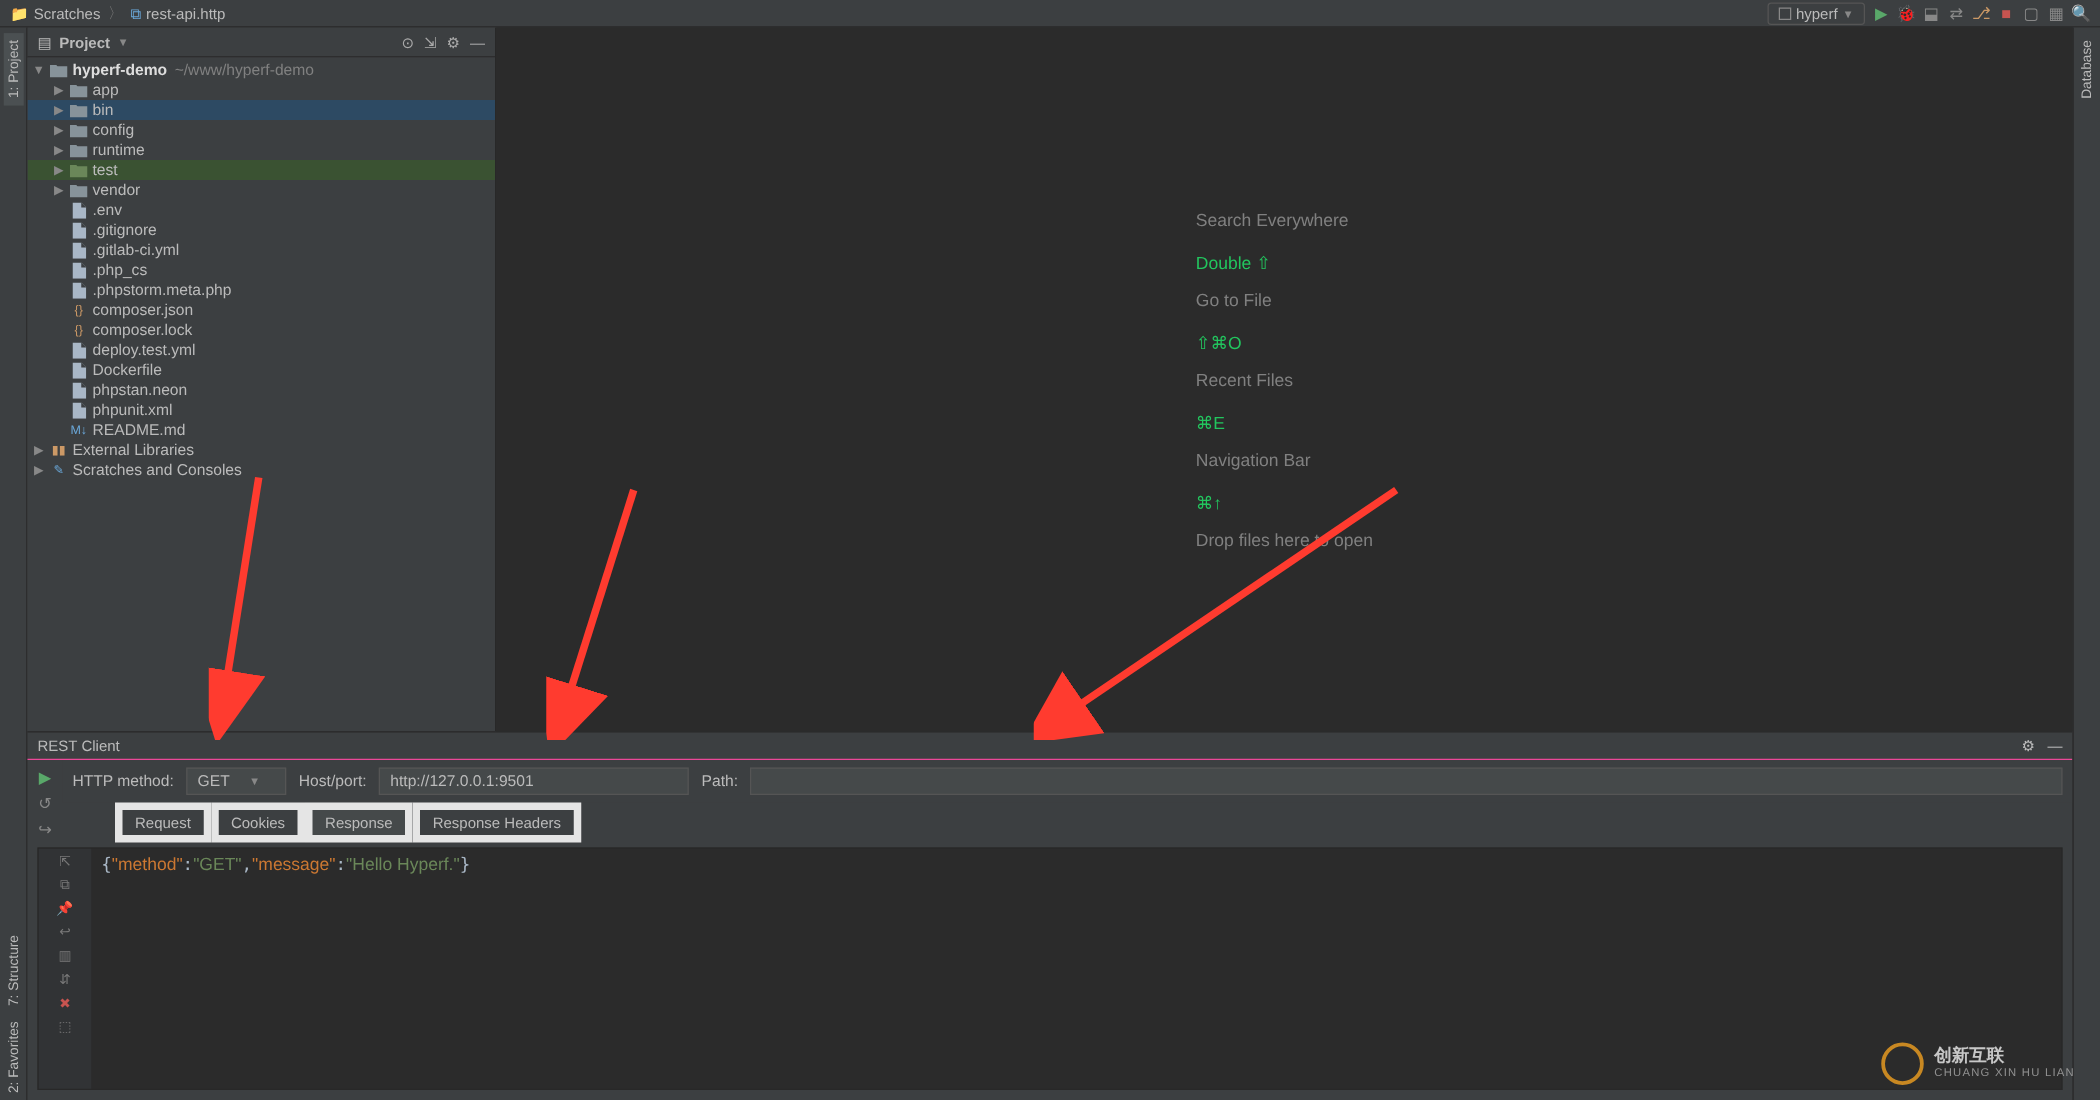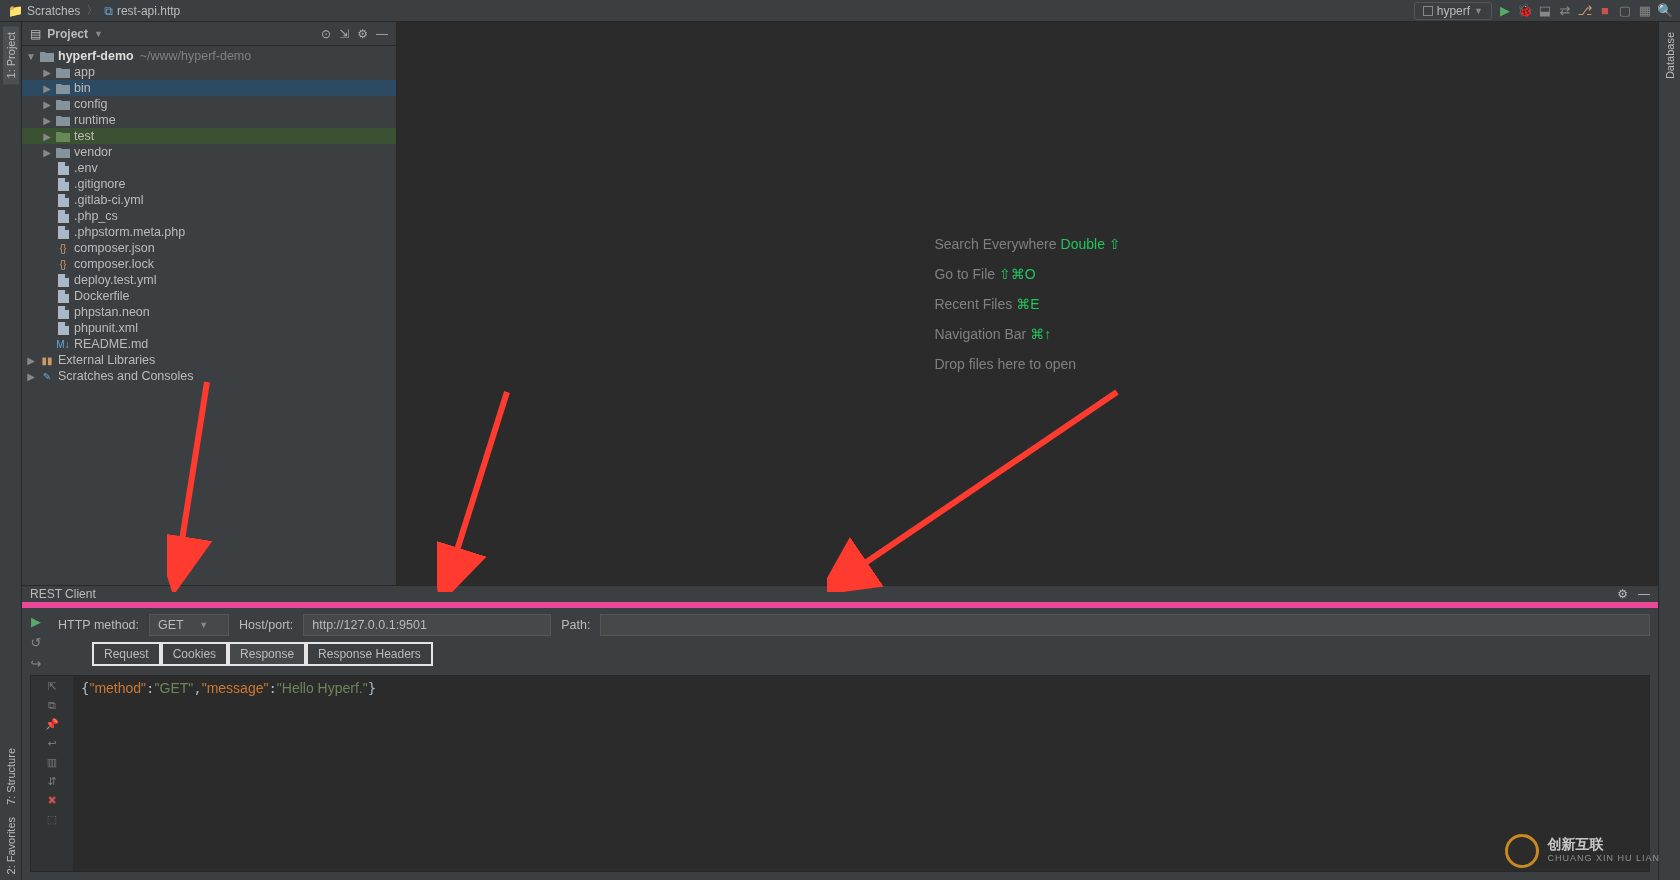--- a/index.html
+++ b/index.html
@@ -28,34 +28,34 @@
 .tree-row { display: flex; align-items: center; height: 16px; padding-left: 4px; font-size: 12.5px; color: #bbb; cursor: pointer; white-space: nowrap; }
 .tree-row.selected { background: #2d4a63; }
 .tree-row.green-sel { background: #3a5232; }
 .arrow { width: 10px; text-align: center; color: #888; font-size: 10px; }
 .arrow.blank { visibility: hidden; }
 .ficon { width: 14px; height: 14px; margin: 0 4px; display: inline-flex; align-items: center; justify-content: center; font-size: 10px; }
 .path-hint { color: #808080; margin-left: 6px; }
 
 .editor-area { flex: 1; background: #2b2b2b; position: relative; display: flex; align-items: center; justify-content: center; }
 .welcome { color: #808080; font-size: 14px; line-height: 30px; }
-.welcome .row { display: flex; gap: 4px; }
+.welcome .row { display: flex; gap: 4px; flex-direction: column; }
 .welcome .key { color: #22c55e; }
 
 .rest-panel { background: #3c3f41; border-top: 1px solid #282828; display: flex; flex-direction: column; height: 295px; }
-.rest-header { height: 22px; display: flex; align-items: center; justify-content: space-between; padding: 0 8px; font-size: 12px; color: #bbb; border-bottom: 6px solid #ec4899; }
+.rest-header { height: 22px; display: flex; align-items: center; justify-content: space-between; padding: 0 8px; font-size: 12px; color: #bbb; border-bottom: 1px solid #ec4899; }
 .dep-banner { height: 22px; background: #1f4164; color: #bbb; display: flex; align-items: center; justify-content: center; font-size: 12px; gap: 4px; }
 .dep-banner a { color: #6aa7d8; cursor: pointer; }
 .req-row { height: 34px; display: flex; align-items: center; padding: 0 8px; gap: 10px; background: #3c3f41; }
 .play { color: #59a869; }
 .req-row label { font-size: 12.5px; color: #bbb; }
 .combo { background: #45494a; border: 1px solid #555; color: #bbb; padding: 2px 20px 2px 8px; font-size: 12.5px; height: 22px; display: flex; align-items: center; }
 .input { background: #45494a; border: 1px solid #555; color: #bbb; padding: 2px 8px; font-size: 12.5px; height: 22px; }
 .tabs-row { display: flex; gap: 0; padding-left: 42px; font-size: 12px; }
-.tabs-row .tab { padding: 3px 10px; background: #45494a; color: #bbb; border: 2px solid #e5e5e5; cursor: pointer; }
+.tabs-row .tab { padding: 3px 10px; background: #45494a; color: #bbb; border: 6px solid #e5e5e5; cursor: pointer; }
 .tabs-row .tab.inactive { background: #3c3f41; }
 .response-body { flex: 1; display: flex; background: #2b2b2b; margin: 4px 8px 8px 8px; border: 1px solid #282828; }
 .resp-gutter { width: 42px; background: #313335; display: flex; flex-direction: column; padding: 4px 0; gap: 6px; align-items: center; color: #787878; font-size: 11px; }
 .resp-gutter span { cursor: pointer; }
 .resp-code { flex: 1; font-family: "Menlo", "Consolas", monospace; font-size: 14px; padding: 4px 8px; white-space: pre; color: #a9b7c6; }
 .str-y { color: #cc7832; }
 .str-g { color: #6a8759; }
 
 svg.arrow-svg { position: absolute; pointer-events: none; }
 

